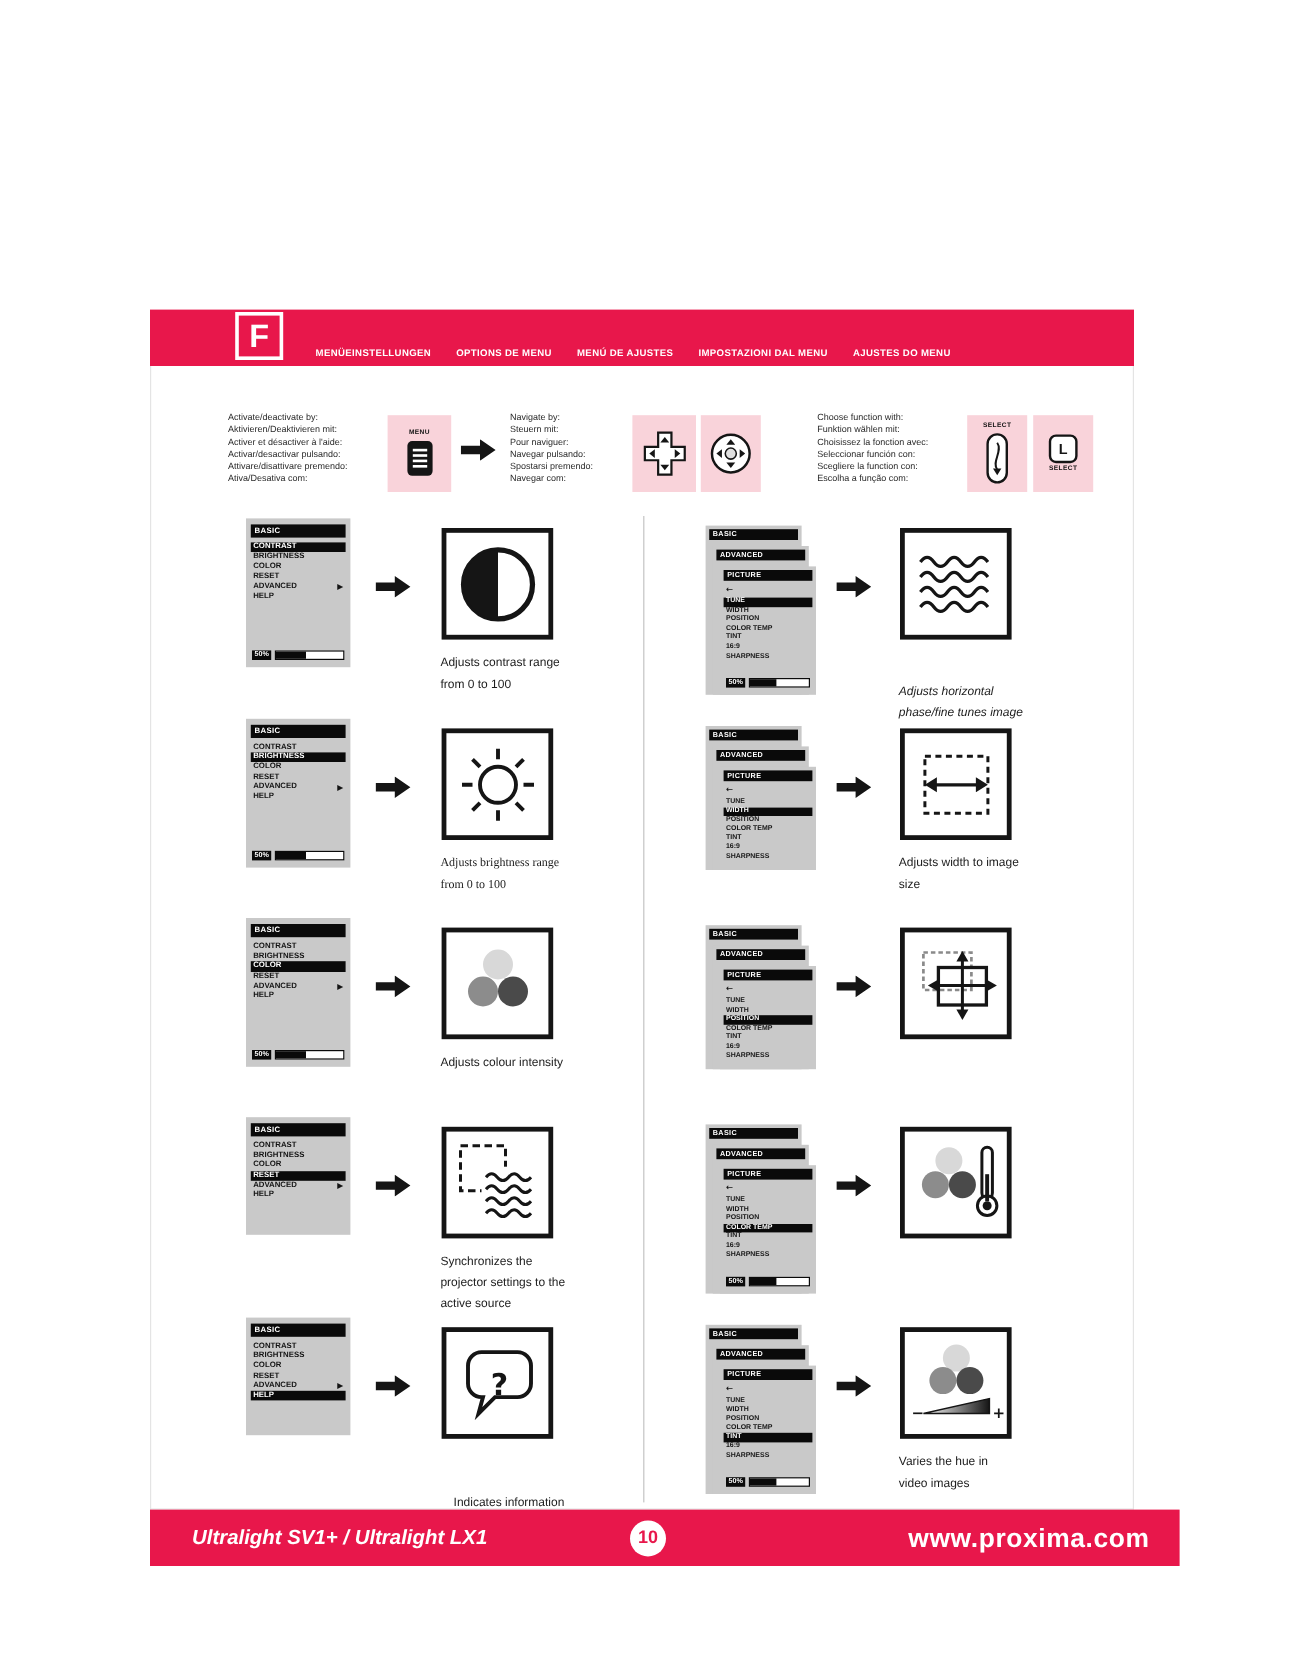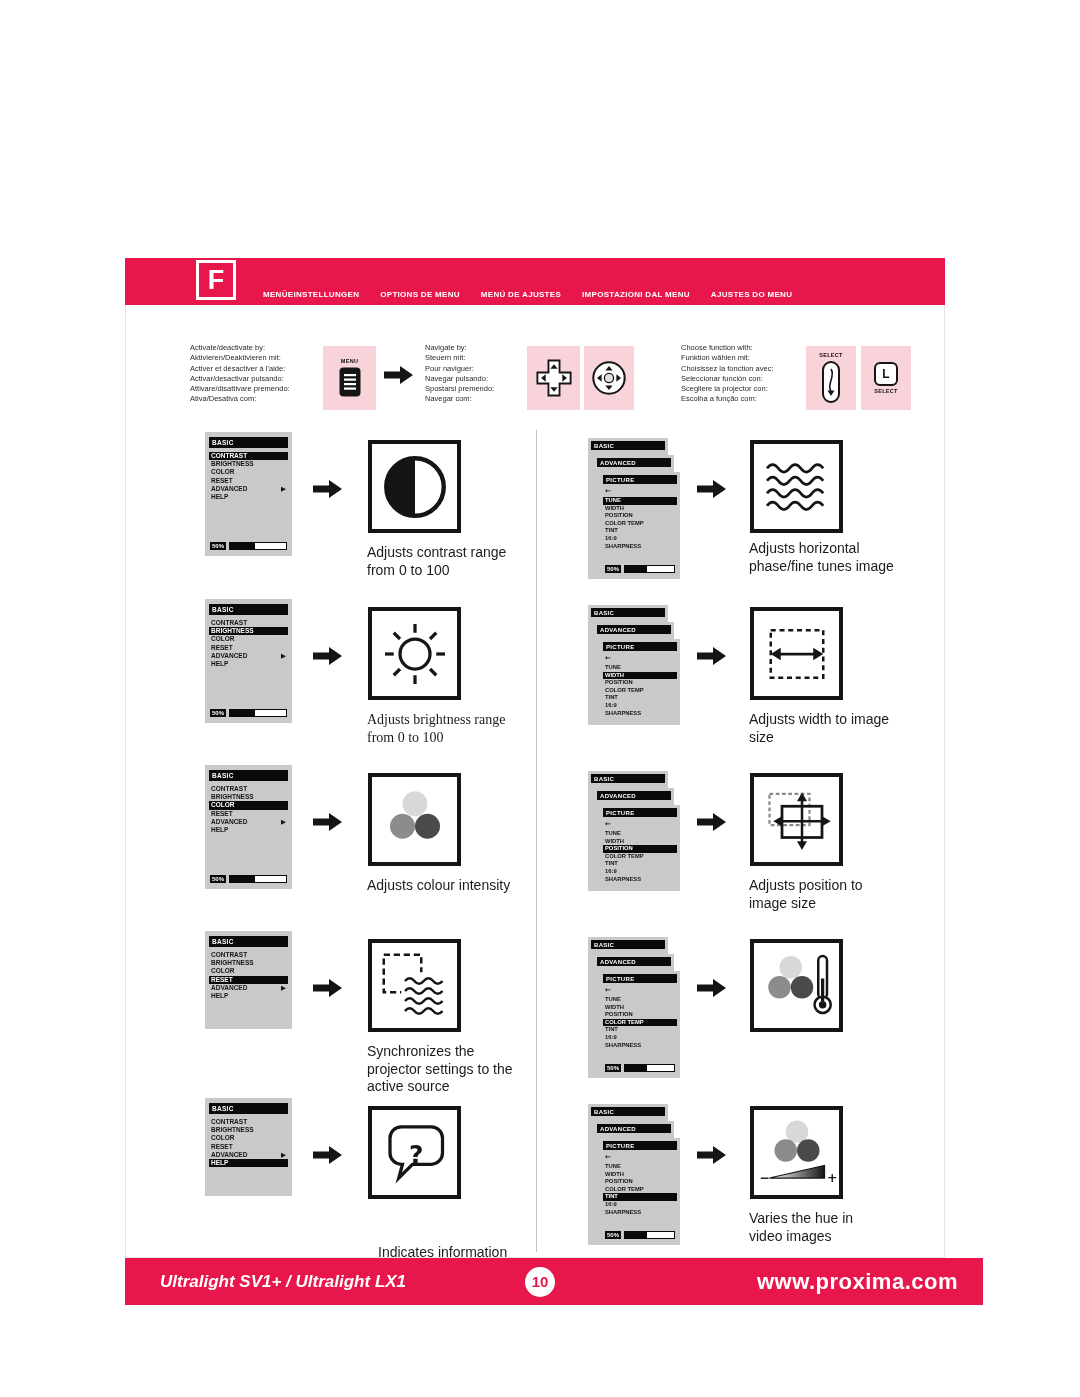--- a/index.html
+++ b/index.html
@@ -56,21 +56,21 @@
   
   .mbar { position:absolute; bottom:6px; left:5px; right:5px; display:flex; align-items:center; gap:3px; }
   .pct { background:#0a0a0a; color:#fff; font-size:6px; font-weight:bold; padding:1px 2px; }
   .bar { flex:1; height:8px; background:#fff; border:1px solid #0a0a0a; position:relative; }
   .fill { position:absolute; left:0; top:0; bottom:0; width:45%; background:#0a0a0a; }
 
   
   .ibox { position:absolute; width:93px; height:93px; border:4px solid var(--ink); background:#fff;
           display:flex; align-items:center; justify-content:center; }
 
-  .desc { position:absolute; font-size:14px; line-height:17.5px; color:#1c1c1c; white-space:pre-line; }
+  .desc { position:absolute; font-size:10px; line-height:17.5px; color:#1c1c1c; white-space:pre-line; }
   .ldesc { width:162px; }
   .rdesc { width:185px; }
 
   
   .fbar { position:absolute; left:125px; top:1258px; width:858px; height:47px; background:var(--accent);
           display:flex; align-items:center; }
   .fmodel { position:absolute; left:35px; color:#fff; font-size:17px; font-weight:bold; font-style:italic; }
   .fcircle { position:absolute; left:400px; width:30px; height:30px; background:#fff; border-radius:50%;
              display:flex; align-items:center; justify-content:center; color:var(--accent); font-size:15px; font-weight:bold; }
   .fsite { position:absolute; right:25px; color:#fff; font-size:22px; font-weight:bold; letter-spacing:.5px; }
@@ -143,21 +143,21 @@
       <polygon points="9,26 14,22 14,30" fill="#151515"></polygon>
       <polygon points="35,26 30,22 30,30" fill="#151515"></polygon>
     </svg>
   </div>
 
   <div class="instr" style="left:681px;top:343px;">
     <div>Choose function with:</div>
     <div>Funktion wählen mit:</div>
     <div>Choisissez la fonction avec:</div>
     <div>Seleccionar función con:</div>
-    <div>Scegliere la projector con:</div>
+    <div>Scegliere la function con:</div>
     <div>Escolha a função com:</div>
   </div>
   <div class="pbox" style="left:806px;top:346px;width:50px;">
     <span class="tinylab">SELECT</span>
     <svg width="40" height="44" viewBox="0 0 40 44">
       <rect x="12" y="2" width="16" height="40" rx="8" fill="#fff" stroke="#151515" stroke-width="2"></rect>
       <path d="M20 9 C25 16 15 25 20 31" fill="none" stroke="#151515" stroke-width="1.6"></path>
       <polygon points="20,36 16.5,30.5 23.5,30.5" fill="#151515"></polygon>
     </svg>
   </div>
@@ -239,21 +239,21 @@
       </svg>
   </div>
   <div class="ibox" style="left:750px;top:440px;">
     <svg viewBox="0 0 64 64" width="80" height="80" fill="none" stroke="#151515" stroke-width="2.2">
       <path d="M8 17 c3 -4 6 -4 9 0 c3 4 6 4 9 0 c3 -4 6 -4 9 0 c3 4 6 4 9 0 c3 -4 6 -4 9 0"></path>
       <path d="M8 27 c3 -4 6 -4 9 0 c3 4 6 4 9 0 c3 -4 6 -4 9 0 c3 4 6 4 9 0 c3 -4 6 -4 9 0"></path>
       <path d="M8 37 c3 -4 6 -4 9 0 c3 4 6 4 9 0 c3 -4 6 -4 9 0 c3 4 6 4 9 0 c3 -4 6 -4 9 0"></path>
       <path d="M8 47 c3 -4 6 -4 9 0 c3 4 6 4 9 0 c3 -4 6 -4 9 0 c3 4 6 4 9 0 c3 -4 6 -4 9 0"></path>
     </svg>
   </div>
-  <div class="desc rdesc" style="left:749px;top:540px;">Adjusts horizontal
+  <div class="desc rdesc" style="left:749px;top:568px;font-style:italic;">Adjusts horizontal
 phase/fine tunes image</div>
 
   <div class="lwin" style="left:205px;top:599px;height:124px;">
       <div class="mtitle">BASIC</div>
       <div class="mitem">
         <span>CONTRAST</span>
       </div>
       <div class="mitem hl">
         <span>BRIGHTNESS</span>
       </div>
@@ -404,22 +404,20 @@
       <rect x="10" y="11" width="32" height="25" fill="none" stroke="#8a8a8a" stroke-width="1.8" stroke-dasharray="3 2"></rect>
       <rect x="20" y="21" width="32" height="25" fill="none" stroke="#151515" stroke-width="2.2"></rect>
       <line x1="36" y1="15" x2="36" y2="51" stroke="#151515" stroke-width="2"></line>
       <line x1="18" y1="33" x2="54" y2="33" stroke="#151515" stroke-width="2"></line>
       <polygon points="36,10 32,17 40,17" fill="#151515"></polygon>
       <polygon points="36,56 32,49 40,49" fill="#151515"></polygon>
       <polygon points="13,33 20,29 20,37" fill="#151515"></polygon>
       <polygon points="59,33 52,29 52,37" fill="#151515"></polygon>
     </svg>
   </div>
-  <div class="desc rdesc" style="left:749px;top:877px;">Adjusts position to
-image size</div>
 
   <div class="lwin" style="left:205px;top:931px;height:98px;">
       <div class="mtitle">BASIC</div>
       <div class="mitem">
         <span>CONTRAST</span>
       </div>
       <div class="mitem">
         <span>BRIGHTNESS</span>
       </div>
       <div class="mitem">

